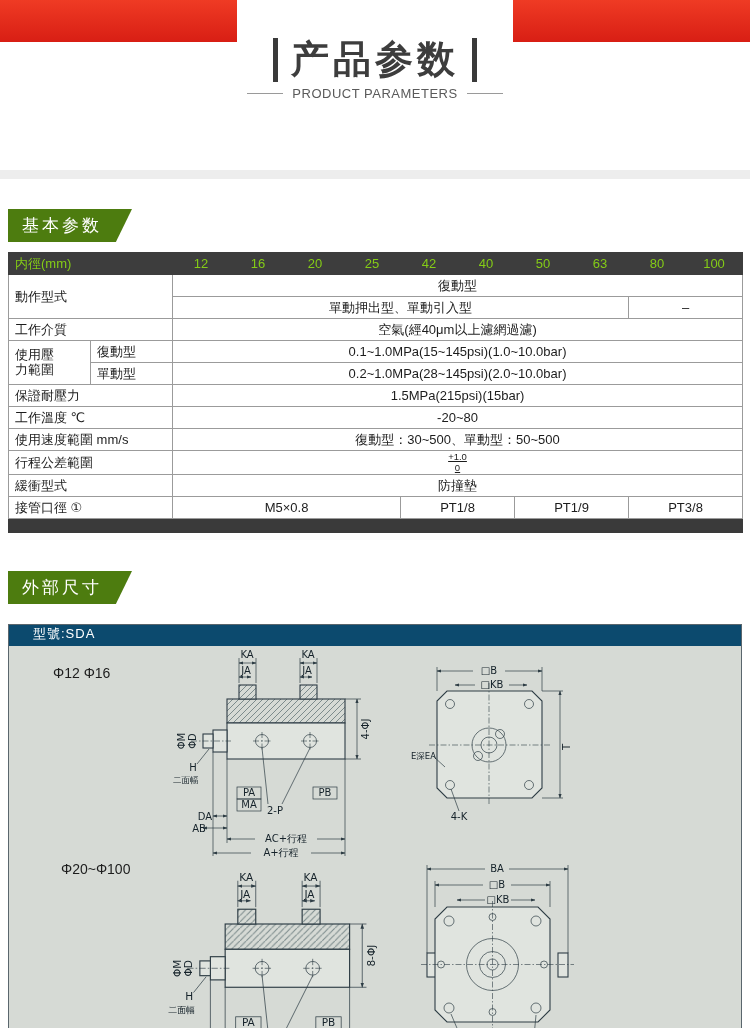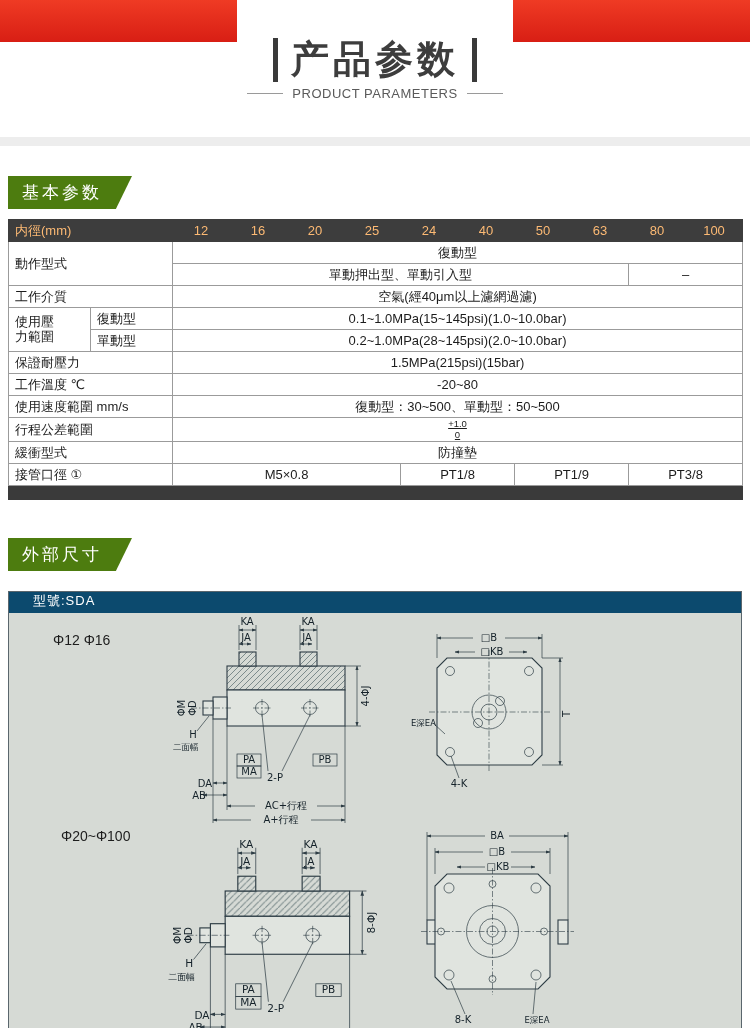--- a/index.html
+++ b/index.html
@@ -1,40 +1,40 @@
 <!DOCTYPE html>
 <html><head>
 <meta charset="utf-8">
 <style>
   html,body{margin:0;padding:0;background:#fff;font-family:"Liberation Sans","DejaVu Sans",sans-serif;}
   .page{position:relative;width:750px;height:1028px;margin:0 auto;background:#fff;overflow:hidden;}
 
   
-  .top{position:relative;height:137px;padding-left:8px;}
+  .top{position:relative;height:170px;padding-left:8px;}
   .redband{position:absolute;top:0;left:0;width:100%;height:42px;background:linear-gradient(180deg,#ef3b24,#d81e14);}
   .titlecard{position:absolute;top:0;left:237px;width:276px;height:135px;background:#fff;display:flex;flex-direction:column;align-items:center;}
   .trow{display:flex;align-items:center;gap:13px;margin-top:34px;}
   .vbar{width:5px;height:44px;background:#3a3a3a;}
   .ptitle{font-size:38px;font-weight:700;color:#3d3d3d;letter-spacing:4px;white-space:nowrap;}
   .srow{display:flex;align-items:center;gap:9px;margin-top:1px;}
   .hline{width:36px;height:1px;background:#9a9a9a;}
   .psub{font-size:13px;color:#5a5a5a;letter-spacing:.5px;white-space:nowrap;}
   .divider{height:9px;background:#ededed;}
 
   
   .badge{display:inline-block;background:#4d7c0f;color:#fff;font-size:17px;letter-spacing:3px;
          padding:5px 30px 5px 14px;clip-path:polygon(0 0,100% 0,87% 100%,0 100%);}
   .b1{margin:30px 0 10px 8px;}
   .b2{margin:38px 0 10px 8px;}
 
   
   table.spec{width:734px;margin:0 8px;border-collapse:collapse;table-layout:fixed;font-size:13px;color:#1c1c1c;}
   .spec td{border:1px solid #9b9b9b;height:21px;padding:0 3px;text-align:center;overflow:hidden;white-space:nowrap;}
   .spec td.lab{text-align:left;padding-left:6px;}
-  .spec tr.head td{background:#3d3d3d;color:#fdba74;border-color:#3d3d3d;font-size:13px;}
+  .spec tr.head td{background:#3d3d3d;color:#84cc16;border-color:#3d3d3d;font-size:13px;}
   .spec td.darkbar{background:#3a3a3a;border-color:#3a3a3a;height:13px;padding:0;}
   .wrap{white-space:normal;display:inline-block;max-width:3.3em;line-height:1.15;vertical-align:middle;}
   .tol{font-size:9.5px;line-height:1.15;}
   .tol span{display:block;text-decoration:underline;}
 
   
   .dpanel{position:relative;margin:10px 8px 0;height:451px;background:#d6dad5;border:1px solid #5a666d;box-sizing:border-box;overflow:hidden;}
   .dhead{height:21px;background:#0c4a6e;color:#fff;font-size:13px;display:flex;padding-left:24px;letter-spacing:1px;}
   .gtitle{position:absolute;font-size:14px;color:#1d1d1d;white-space:nowrap;}
   .svgabs{position:absolute;}
@@ -99,21 +99,21 @@
         <col style="width:57px">
         <col style="width:57px">
     </colgroup>
     <tbody>
       <tr class="head">
         <td colspan="2" class="lab">内徑(mm)</td>
         <td>12</td>
         <td>16</td>
         <td>20</td>
         <td>25</td>
-        <td>24</td>
+        <td>42</td>
         <td>40</td>
         <td>50</td>
         <td>63</td>
         <td>80</td>
         <td>100</td>
       </tr>
       <tr>
         <td colspan="2" rowspan="2" class="lab">動作型式</td>
         <td colspan="10">復動型</td>
       </tr>

